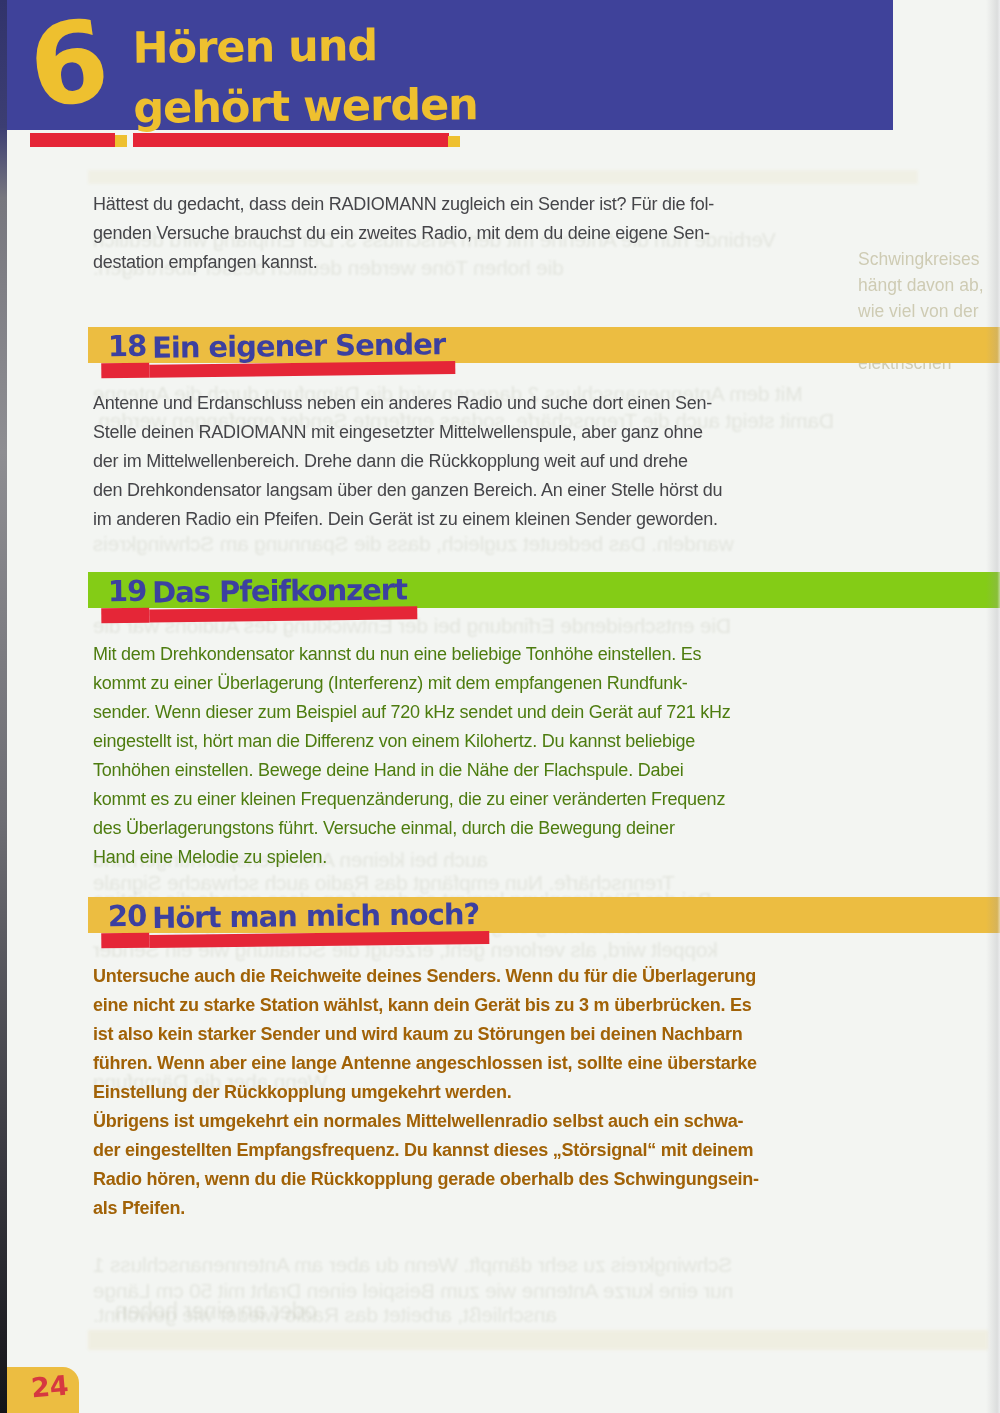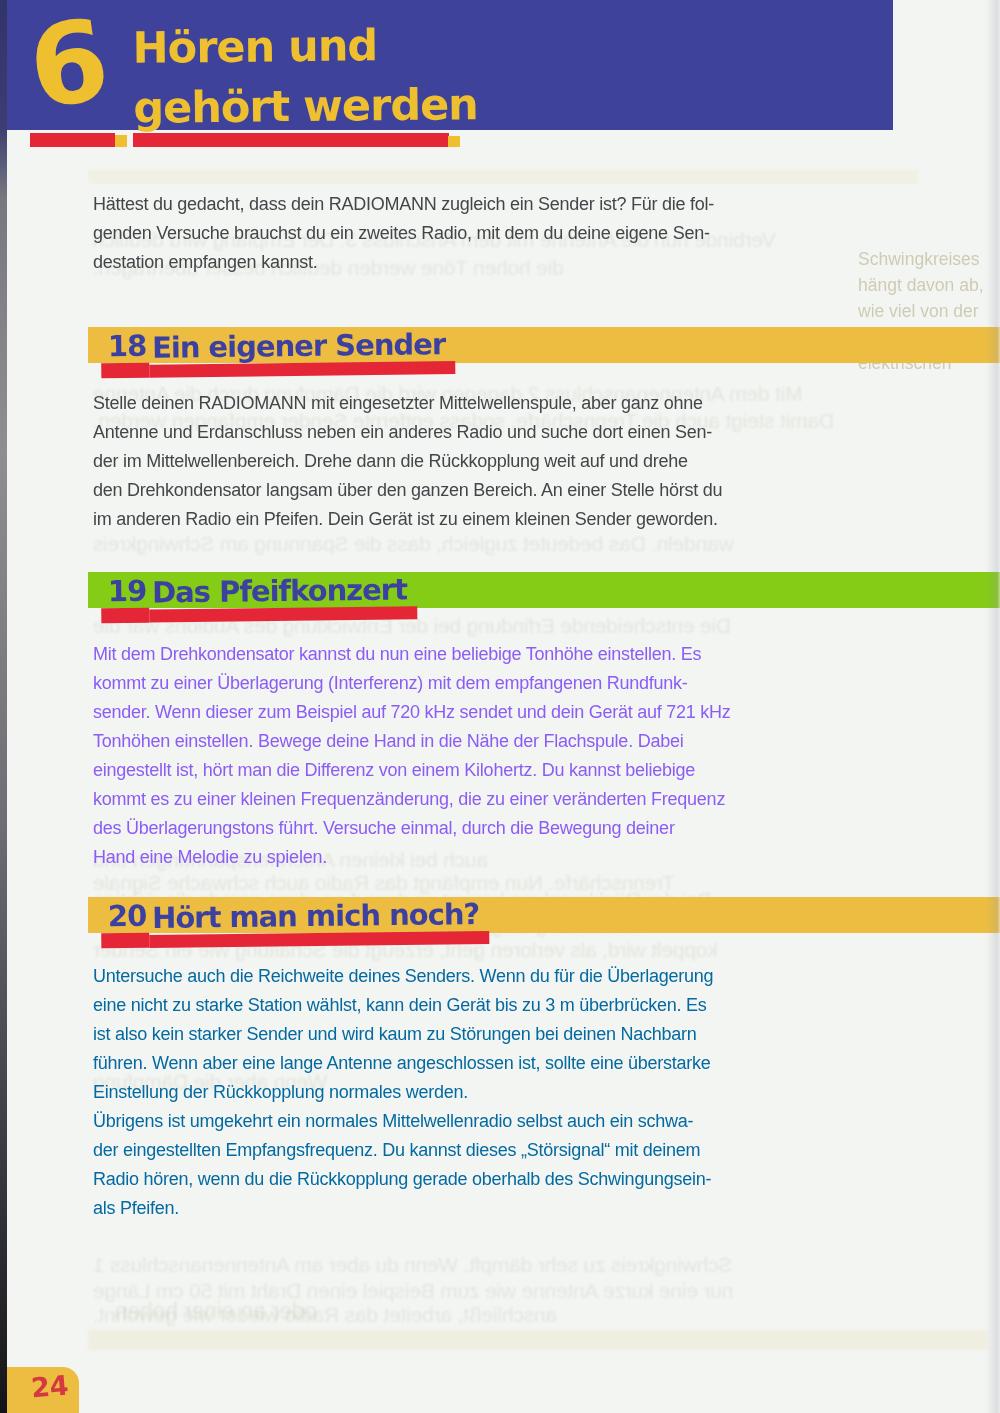--- a/index.html
+++ b/index.html
@@ -129,52 +129,52 @@
   <div class="line">Hättest du gedacht, dass dein RADIOMANN zugleich ein Sender ist? Für die fol-</div>
   <div class="line">genden Versuche brauchst du ein zweites Radio, mit dem du deine eigene Sen-</div>
   <div class="line">destation empfangen kannst.</div>
 </div>
 
 <div class="section-head h-18" style="background: rgb(236, 189, 65);">
   <span class="sec-num" style="color: rgb(60, 64, 160);">18</span>
   <span class="sec-title" style="color: rgb(60, 64, 160);">Ein eigener Sender</span>
 </div>
 <div class="para p-s18" style="color: rgb(69, 69, 73);">
+  <div class="line">Antenne und Erdanschluss neben ein anderes Radio und suche dort einen Sen-</div>
   <div class="line">Stelle deinen RADIOMANN mit eingesetzter Mittelwellenspule, aber ganz ohne</div>
-  <div class="line">Antenne und Erdanschluss neben ein anderes Radio und suche dort einen Sen-</div>
   <div class="line">der im Mittelwellenbereich. Drehe dann die Rückkopplung weit auf und drehe</div>
   <div class="line">den Drehkondensator langsam über den ganzen Bereich. An einer Stelle hörst du</div>
   <div class="line">im anderen Radio ein Pfeifen. Dein Gerät ist zu einem kleinen Sender geworden.</div>
 </div>
 
 <div class="section-head h-19" style="background: #84cc16;">
   <span class="sec-num" style="color: rgb(60, 64, 160);">19</span>
   <span class="sec-title" style="color: rgb(60, 64, 160);">Das Pfeifkonzert</span>
 </div>
-<div class="para p-s19" style="color: #8b5cf6;">
+<div class="para p-s19" style="color: #4d7c0f;">
   <div class="line">Mit dem Drehkondensator kannst du nun eine beliebige Tonhöhe einstellen. Es</div>
   <div class="line">kommt zu einer Überlagerung (Interferenz) mit dem empfangenen Rundfunk-</div>
   <div class="line">sender. Wenn dieser zum Beispiel auf 720 kHz sendet und dein Gerät auf 721 kHz</div>
+  <div class="line">eingestellt ist, hört man die Differenz von einem Kilohertz. Du kannst beliebige</div>
   <div class="line">Tonhöhen einstellen. Bewege deine Hand in die Nähe der Flachspule. Dabei</div>
-  <div class="line">eingestellt ist, hört man die Differenz von einem Kilohertz. Du kannst beliebige</div>
   <div class="line">kommt es zu einer kleinen Frequenzänderung, die zu einer veränderten Frequenz</div>
   <div class="line">des Überlagerungstons führt. Versuche einmal, durch die Bewegung deiner</div>
   <div class="line">Hand eine Melodie zu spielen.</div>
 </div>
 
 <div class="section-head h-20" style="background: rgb(236, 189, 65);">
   <span class="sec-num" style="color: rgb(60, 64, 160);">20</span>
   <span class="sec-title" style="color: rgb(60, 64, 160);">Hört man mich noch?</span>
 </div>
-<div class="para p-s20" style="color: #0369a1;">
+<div class="para p-s20" style="color: #a16207; font-weight: bold;">
   <div class="line">Untersuche auch die Reichweite deines Senders. Wenn du für die Überlagerung</div>
   <div class="line">eine nicht zu starke Station wählst, kann dein Gerät bis zu 3 m überbrücken. Es</div>
   <div class="line">ist also kein starker Sender und wird kaum zu Störungen bei deinen Nachbarn</div>
   <div class="line">führen. Wenn aber eine lange Antenne angeschlossen ist, sollte eine überstarke</div>
-  <div class="line">Einstellung der Rückkopplung normales werden.</div>
+  <div class="line">Einstellung der Rückkopplung umgekehrt werden.</div>
   <div class="line">Übrigens ist umgekehrt ein normales Mittelwellenradio selbst auch ein schwa-</div>
   <div class="line">der eingestellten Empfangsfrequenz. Du kannst dieses „Störsignal“ mit deinem</div>
   <div class="line">Radio hören, wenn du die Rückkopplung gerade oberhalb des Schwingungsein-</div>
   <div class="line">als Pfeifen.</div>
 </div>
 
 <div class="page-tab" style="background: rgb(236, 189, 65);">
   <div class="page-num" style="color: rgb(214, 56, 64);">24</div>
 </div>
 

